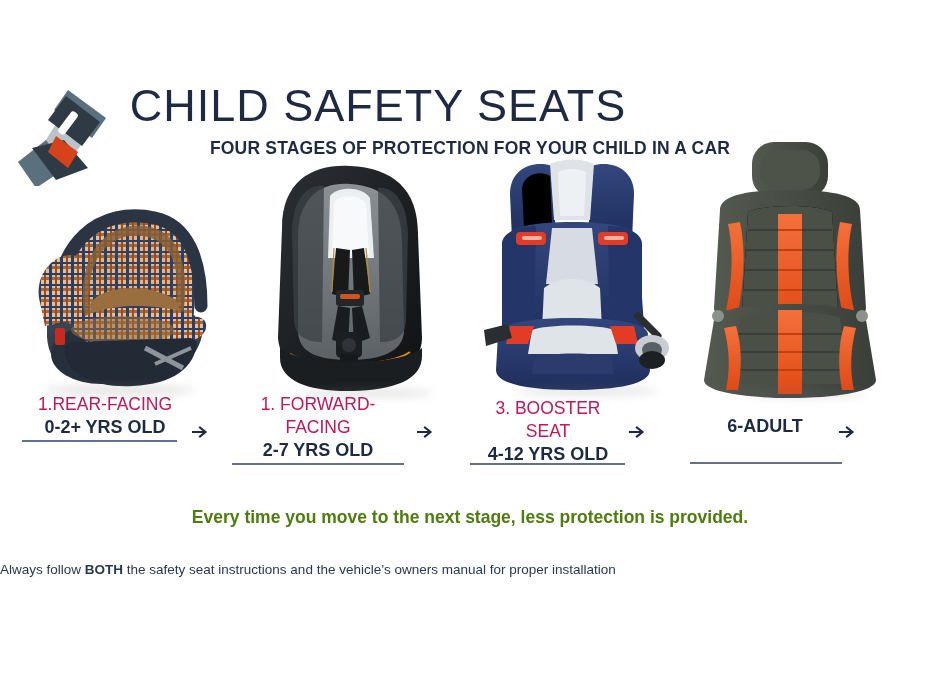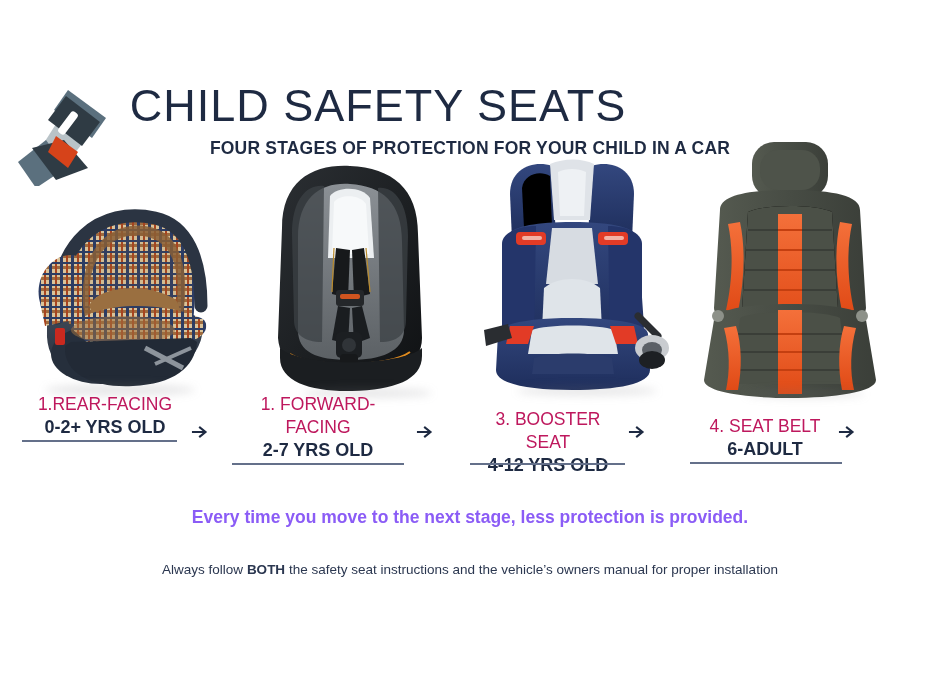--- a/index.html
+++ b/index.html
@@ -36,24 +36,24 @@
   .cap .name{font-size:17.5px;font-weight:300;line-height:23px;color:#2b3purple;}
   .cap .name{color:#2a3category;}
   .cap .name{color:#be185d;}
   .cap .age{font-size:18px;font-weight:bold;line-height:23px;color:#1e2a42;}
   .rule{position:absolute;height:1.6px;background:#64708a;}
   .arrow{position:absolute;width:18px;height:18px;}
 
   
   .foot1{
     position:absolute;left:0;top:504px;width:940px;text-align:center;
-    font-size:17.5px;font-weight:bold;line-height:27px;color:#8b5cf6;
+    font-size:17.5px;font-weight:bold;line-height:27px;color:#4d7c0f;
   }
   .foot2{
-    position:absolute;left:0;top:562px;width:940px;text-align:center;
+    position:absolute;left:0;top:562px;width:940px;text-align:left;
     font-size:13.5px;font-weight:normal;color:#2b3750;
   }
   .foot2 b{font-weight:bold;}
 </style>
 </head>
 <body>
 
 <div class="buckle">
   <svg viewBox="0 0 112 110" width="112" height="110">
 
@@ -232,21 +232,21 @@
       <path d="M12,172 L36,166 L40,180 L14,188 Z" fill="#2a2d31"></path>
 
       <path d="M166,158 L186,178" stroke="#2a2d31" stroke-width="7" fill="none" stroke-linecap="round"></path>
       <ellipse cx="180" cy="190" rx="17" ry="13" fill="#c9ccd0"></ellipse>
       <ellipse cx="180" cy="192" rx="10" ry="8" fill="#5b6066"></ellipse>
       <ellipse cx="180" cy="202" rx="13" ry="9" fill="#1d2023"></ellipse>
     </svg>
   </div>
   <div class="shadowblur" style="top:228px;width:140px;height:10px;"></div>
 </div>
-<div class="cap" style="left:458px;top:408px;width:180px;">
+<div class="cap" style="left:458px;top:397px;width:180px;">
   <div class="name">3. BOOSTER</div>
   <div class="name">SEAT</div>
   <div class="age">4-12 YRS OLD</div>
 </div>
 <div class="rule" style="left:470px;top:463px;width:155px;"></div>
 <div class="arrow" style="left:628px;top:423px;">
   <svg viewBox="0 0 18 18" width="18" height="18">
       <path d="M2,9 L13,9 M9,4.5 L14.5,9 L9,13.5" fill="none" stroke="#1e2a42" stroke-width="2.1" stroke-linecap="square"></path>
     </svg>
 </div>
@@ -313,21 +313,20 @@
       <path d="M34,196 C40,218 40,240 36,258 L48,258 C52,236 52,214 46,194 Z" fill="url(#org)"></path>
       <path d="M166,196 C160,218 160,240 164,258 L152,258 C148,236 148,214 154,194 Z" fill="url(#org)"></path>
 
       <circle cx="28" cy="184" r="6" fill="#8d9189"></circle>
       <circle cx="172" cy="184" r="6" fill="#8d9189"></circle>
     </svg>
   </div>
   <div class="shadowblur" style="top:258px;width:120px;height:8px;"></div>
 </div>
 <div class="cap" style="left:676px;top:415px;width:178px;">
-  <div class="name">4. SEAT BELT</div>
   <div class="age">6-ADULT</div>
 </div>
 <div class="rule" style="left:690px;top:462px;width:152px;"></div>
 <div class="arrow" style="left:838px;top:423px;">
   <svg viewBox="0 0 18 18" width="18" height="18">
       <path d="M2,9 L13,9 M9,4.5 L14.5,9 L9,13.5" fill="none" stroke="#1e2a42" stroke-width="2.1" stroke-linecap="square"></path>
     </svg>
 </div>
 
 <div class="foot1">

